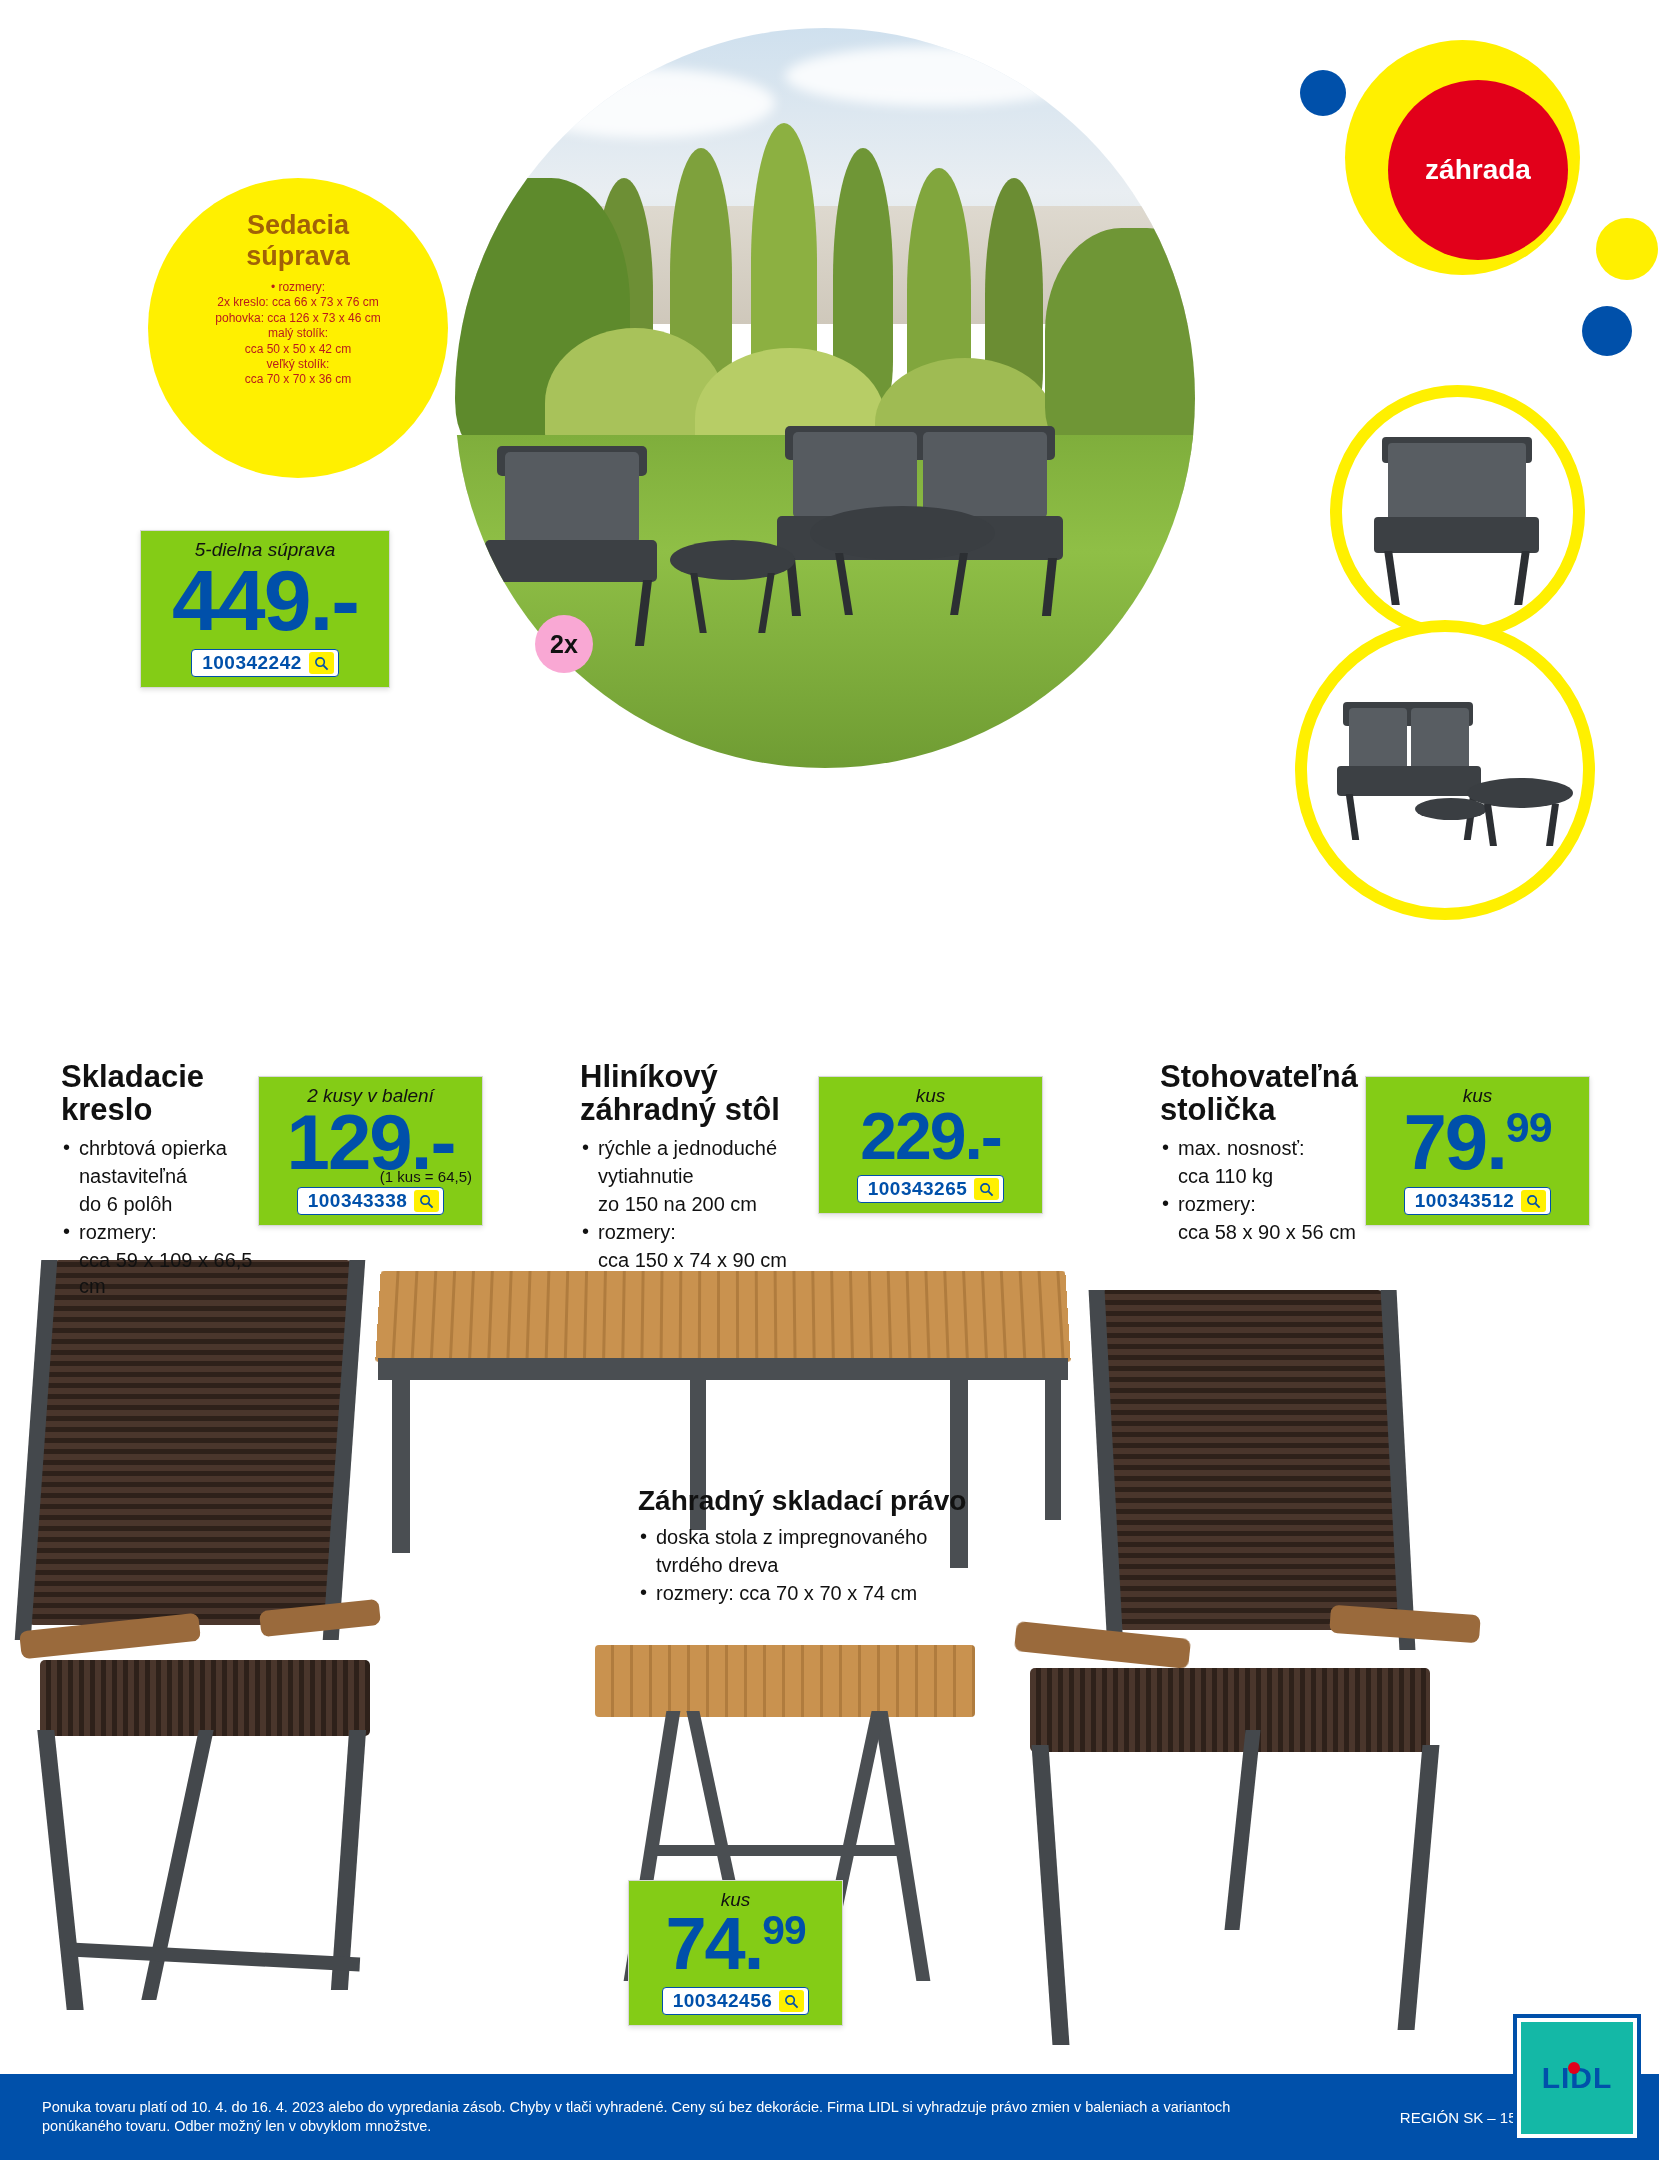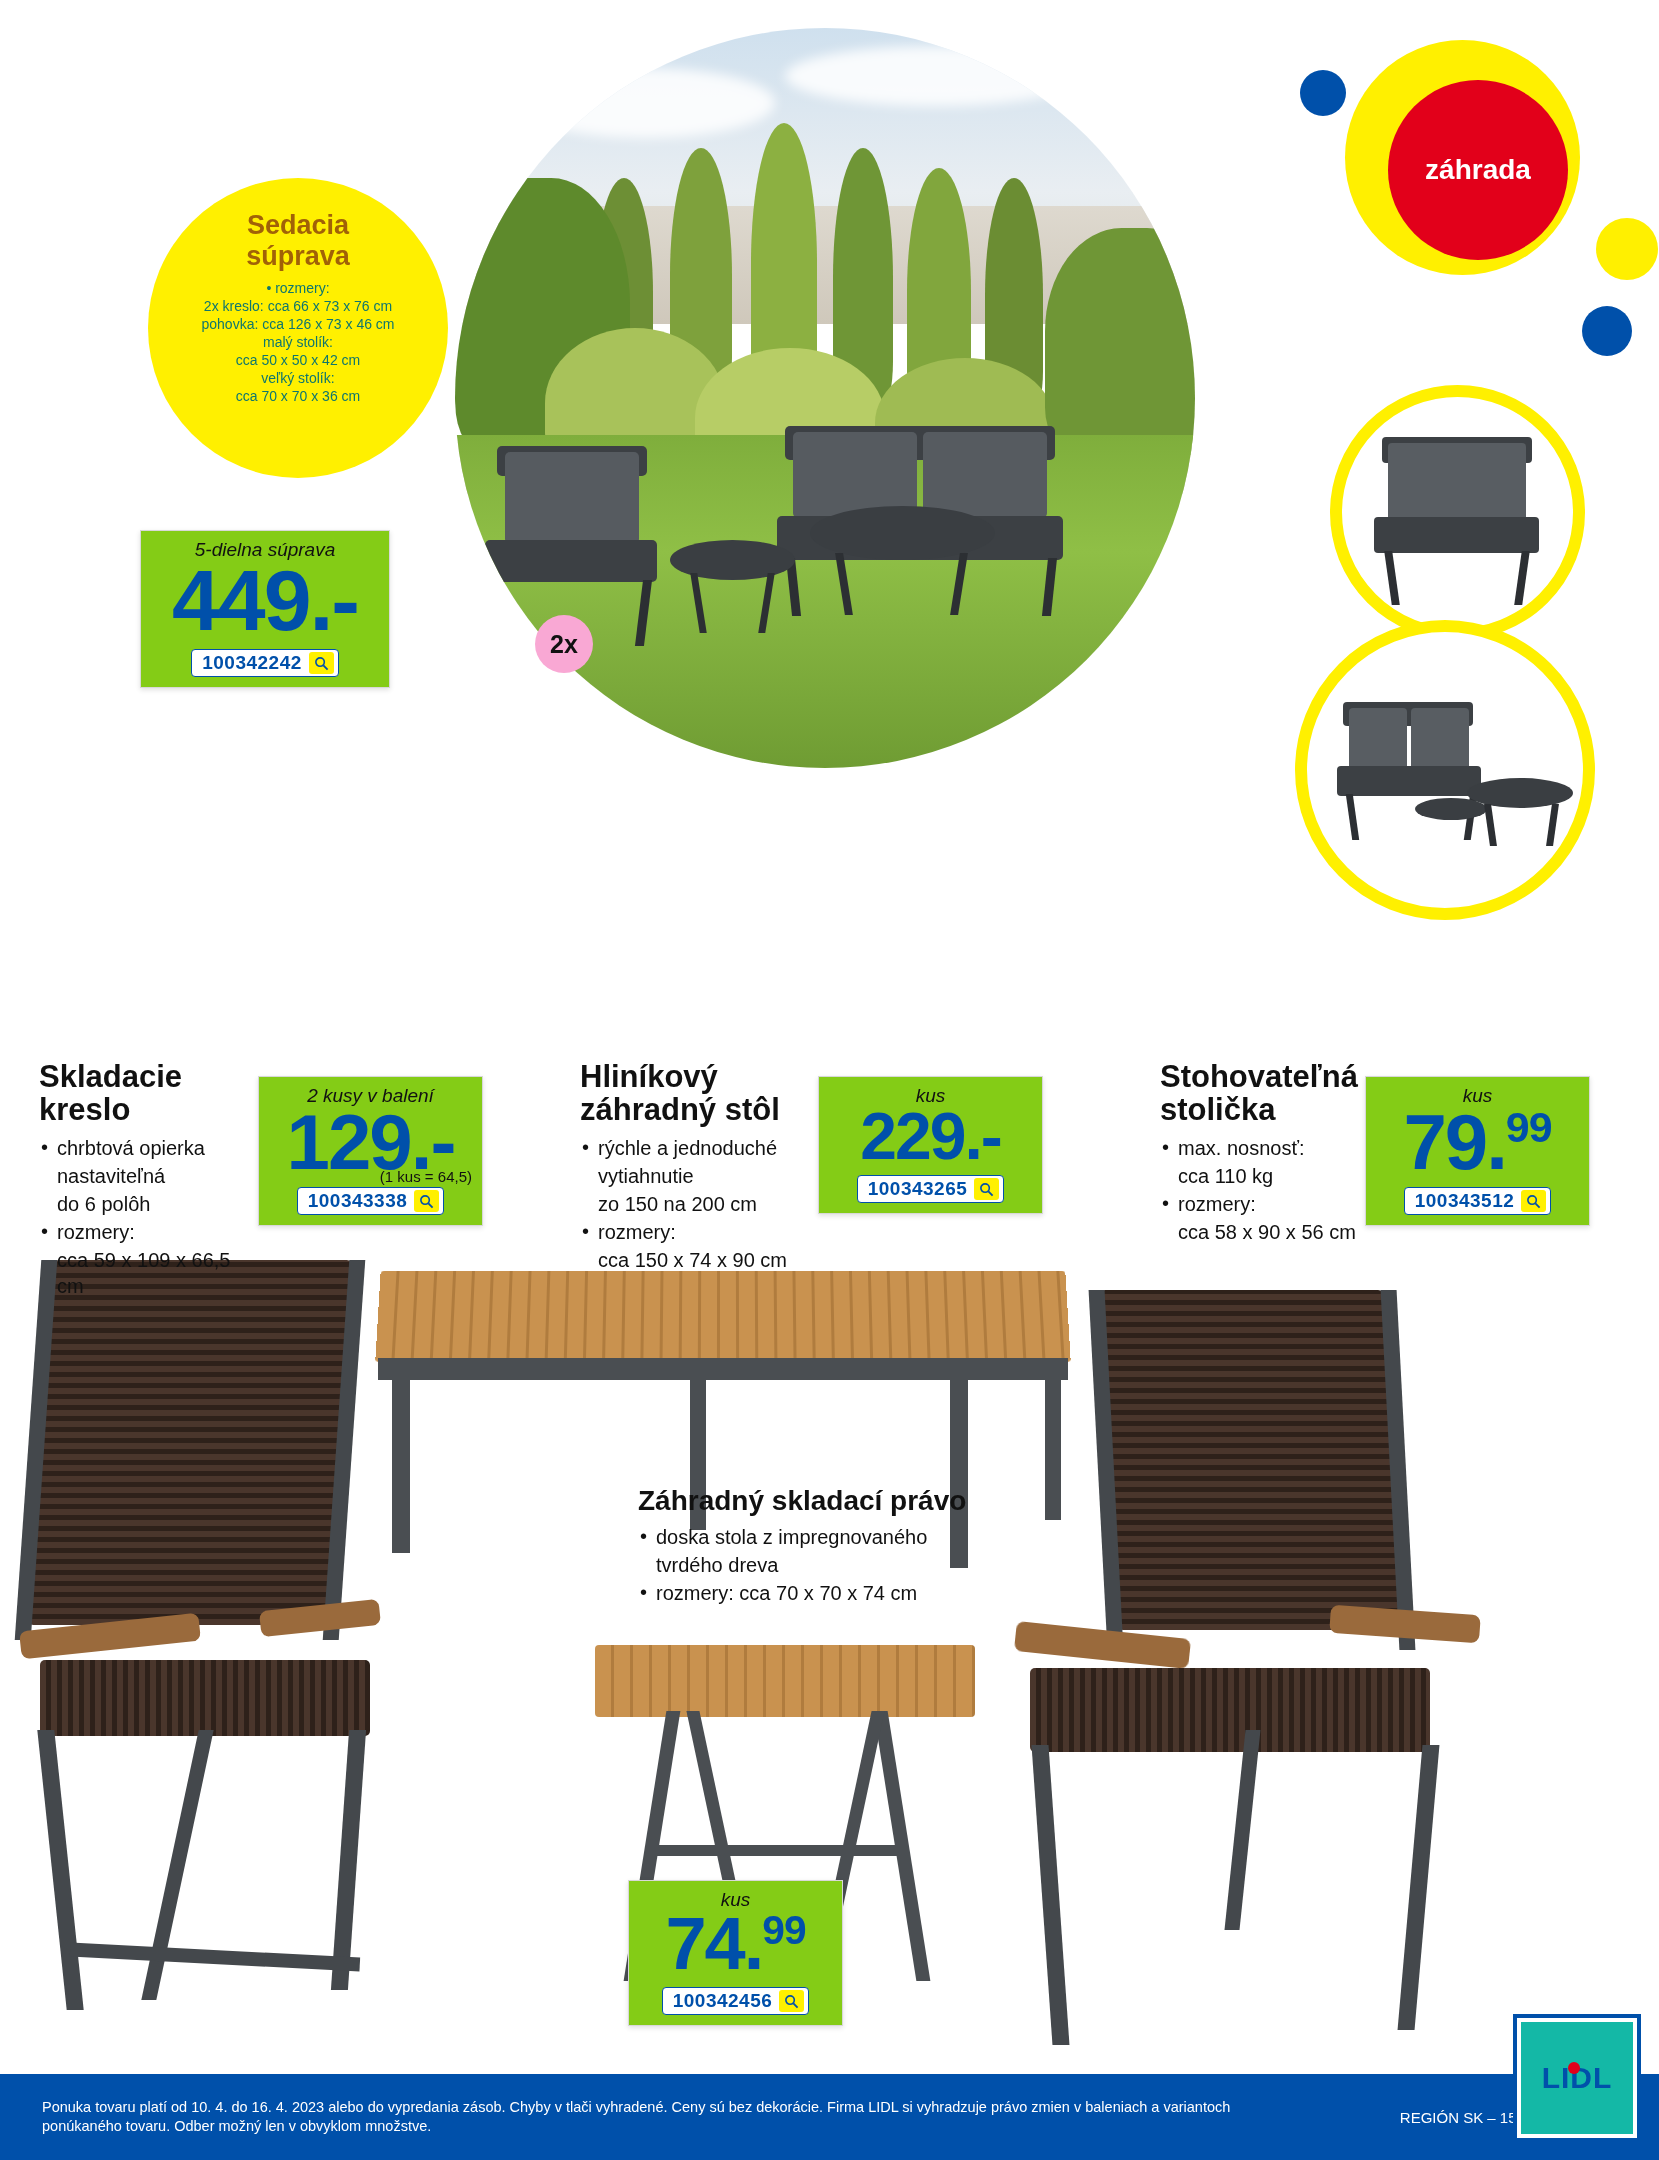--- a/index.html
+++ b/index.html
@@ -53,21 +53,21 @@
     z-index: 4;
   }
   .info-circle h2 {
     font-size: 27px; font-weight: bold; color: #a16207; line-height: 1.15;
     text-align: center;
   }
   .info-circle ul {
     margin-top: 8px; list-style: none; text-align: center;
   }
   .info-circle li {
-    font-size: 14px; color: #0f766e; line-height: 1.28;
+    font-size: 12px; color: #b91c1c; line-height: 1.28;
   }
 
   
   .hero-circle {
     position: absolute;
     left: 455px; top: 28px;
     width: 740px; height: 740px;
     border-radius: 50%;
     overflow: hidden;
     z-index: 2;
@@ -189,21 +189,21 @@
   .prod-block ul { list-style: none; }
   .prod-block li {
     font-size: 20px; color: #111; line-height: 1.3; padding-left: 18px;
     position: relative; margin-bottom: 2px;
   }
   .prod-block li.b::before {
     content: "•"; position: absolute; left: 2px; top: -1px; font-size: 20px;
   }
   .prod-block li.sub { padding-left: 18px; }
 
-  .pb-skladacie { left: 39px; top: 1060px; width: 215px; }
+  .pb-skladacie { left: 61px; top: 1060px; width: 215px; }
   .pb-hlinik { left: 580px; top: 1060px; width: 235px; }
   .pb-stolicka { left: 1160px; top: 1060px; width: 215px; }
   .pb-zahradny { left: 638px; top: 1485px; width: 390px; }
   .pb-zahradny h3 { font-size: 28px; }
 
   
   .photo-zone { position: absolute; left: 0; top: 1230px; width: 1659px; height: 870px; z-index: 3; }
 
   
   .wicker { position: absolute; }

